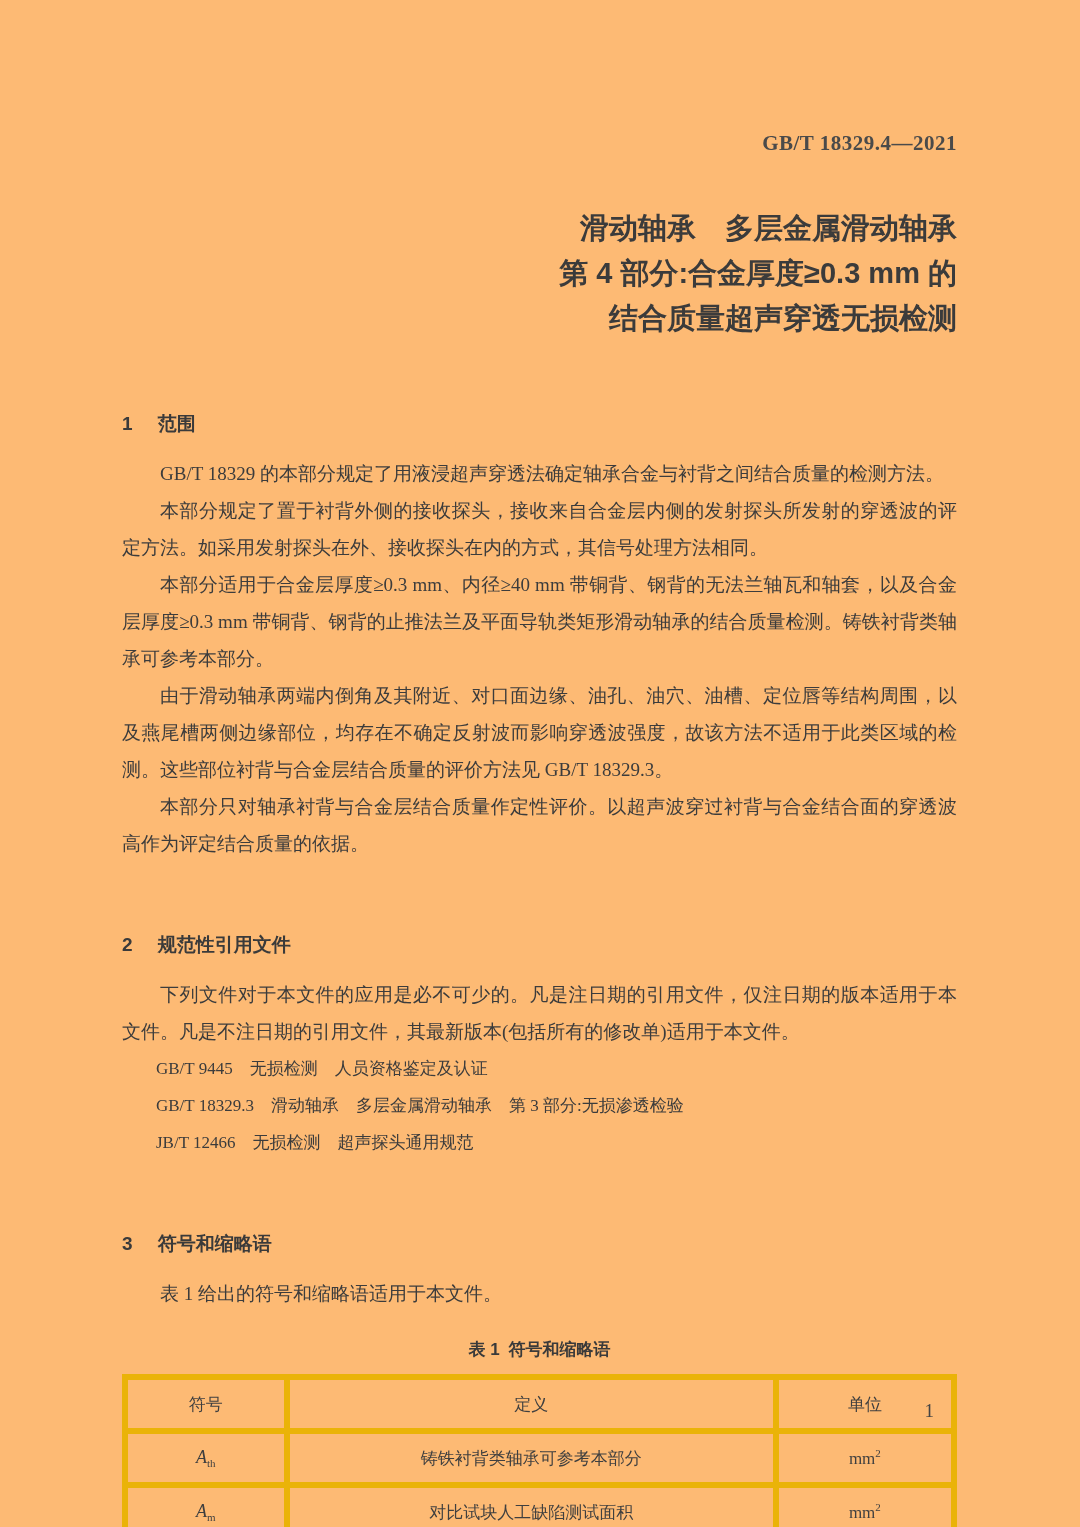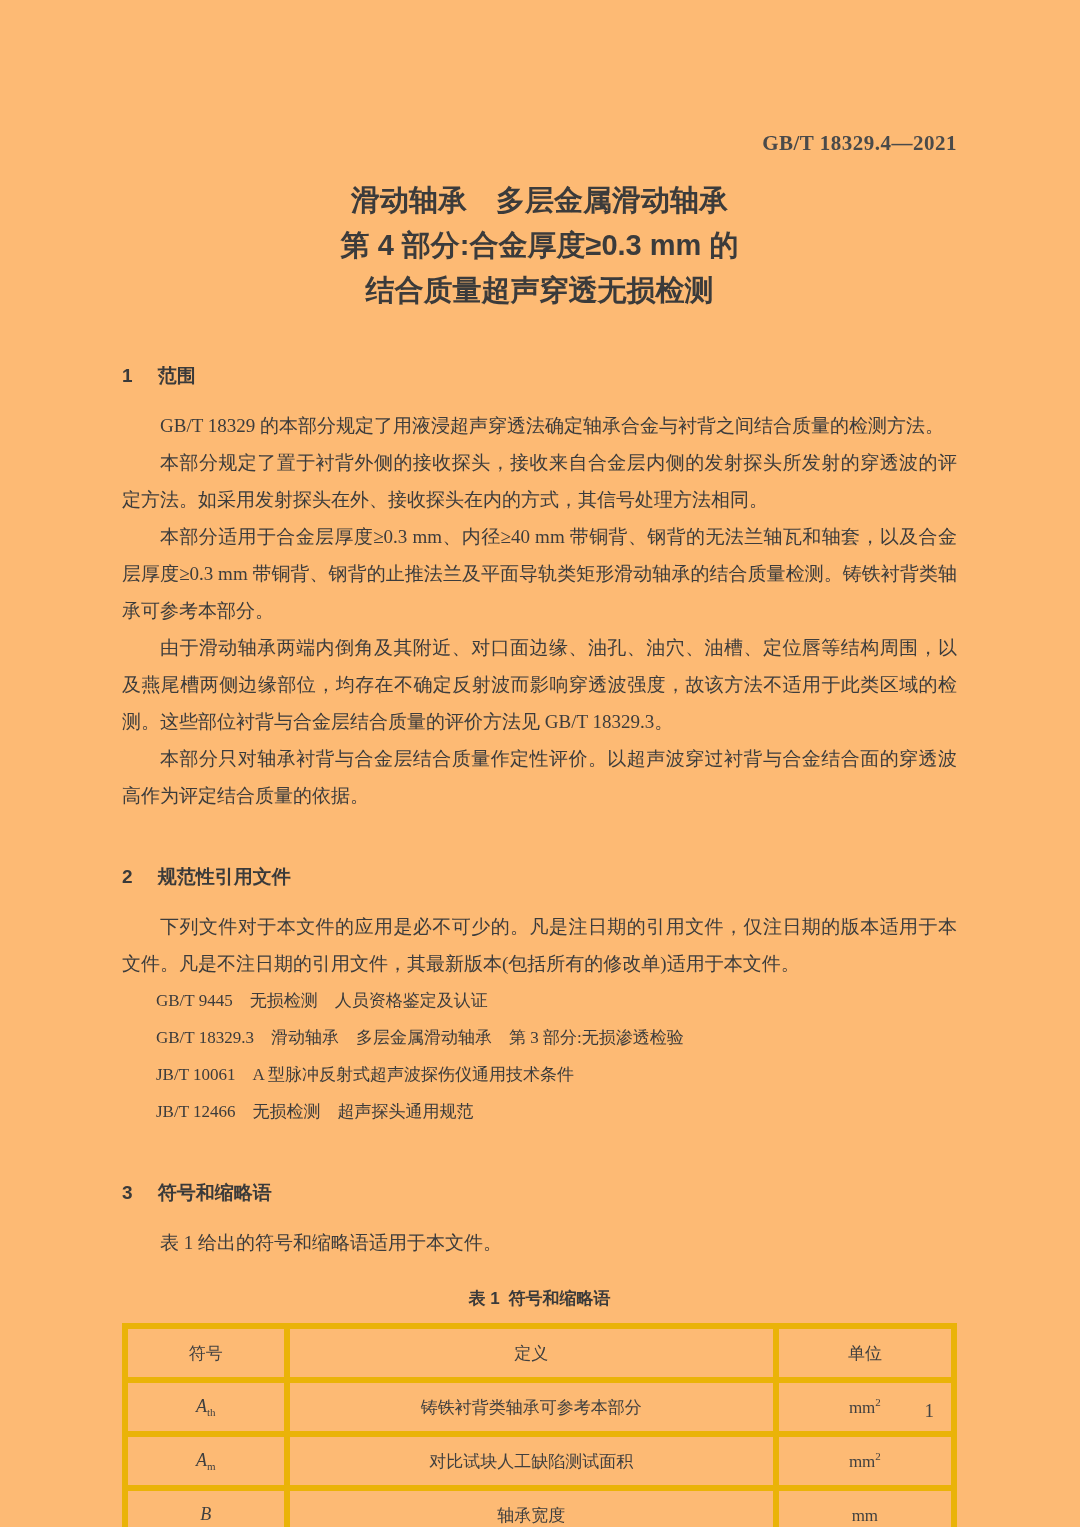--- a/index.html
+++ b/index.html
@@ -19,31 +19,31 @@
     padding-top: 131px;
     text-align: right;
     font-family: "Liberation Serif", serif;
     font-weight: bold;
     font-size: 21px;
     letter-spacing: 0.5px;
     color: #4a4a4a;
   }
 
   .doc-title {
-    margin: 22px 0 0 0;
-    text-align: center;
+    margin: 50px 0 0 0;
+    text-align: right;
     font-family: "Liberation Sans", sans-serif;
     font-weight: bold;
     font-size: 29px;
     line-height: 45px;
     color: #3b3b3b;
   }
 
   h2.sec-heading {
-    margin: 50px 0 0 0;
+    margin: 70px 0 0 0;
     font-family: "Liberation Sans", sans-serif;
     font-weight: bold;
     font-size: 19px;
     color: #3a3a3a;
   }
   h2.sec-heading .sec-num { display: inline-block; margin-right: 20px; }
 
   .paragraphs { margin-top: 18px; }
   .paragraphs p {
     margin: 0;
@@ -138,21 +138,20 @@
       <h2 class="sec-heading">
         <span class="sec-num">2</span>
         <span>规范性引用文件</span>
       </h2>
       <div class="paragraphs">
         <p>下列文件对于本文件的应用是必不可少的。凡是注日期的引用文件，仅注日期的版本适用于本文件。凡是不注日期的引用文件，其最新版本(包括所有的修改单)适用于本文件。</p>
       </div>
       <div class="ref-list">
         <p>GB/T 9445　无损检测　人员资格鉴定及认证</p>
         <p>GB/T 18329.3　滑动轴承　多层金属滑动轴承　第 3 部分:无损渗透检验</p>
-        <p>JB/T 10061　A 型脉冲反射式超声波探伤仪通用技术条件</p>
         <p>JB/T 12466　无损检测　超声探头通用规范</p>
       </div>
     </section>
 
     <section>
       <h2 class="sec-heading">
         <span class="sec-num">3</span>
         <span>符号和缩略语</span>
       </h2>
       <div class="paragraphs">

